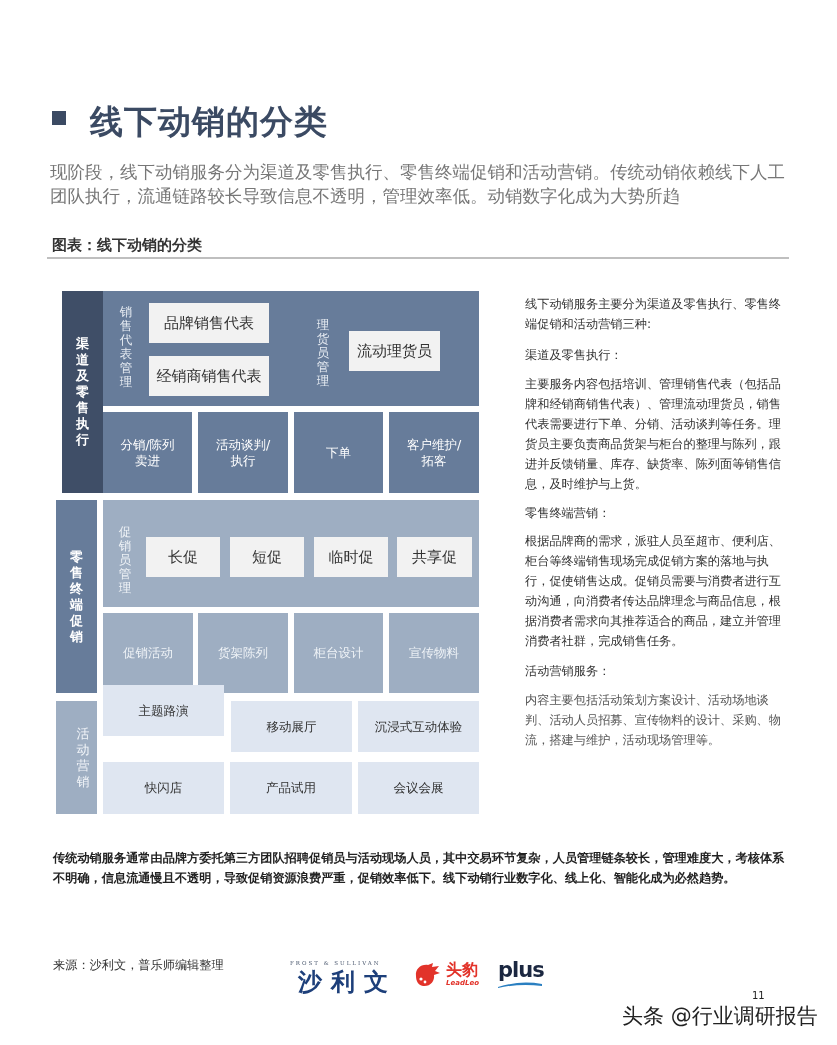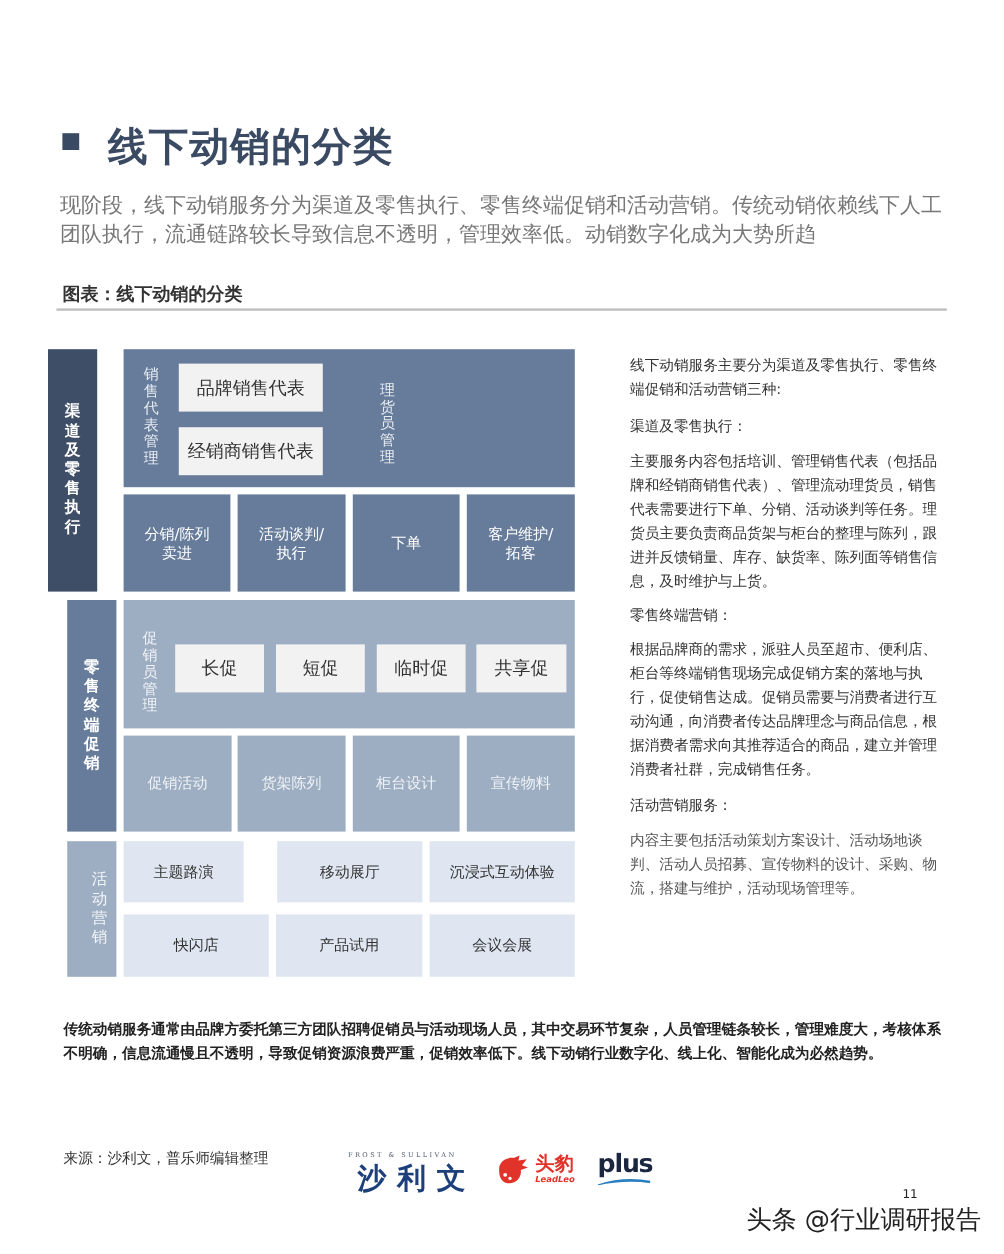--- a/index.html
+++ b/index.html
@@ -51,29 +51,30 @@
 <body>
 
 <div class="abs title-square"></div>
 <div class="abs title-text">线下动销的分类</div>
 <div class="abs intro">现阶段，线下动销服务分为渠道及零售执行、零售终端促销和活动营销。传统动销依赖线下人工团队执行，流通链路较长导致信息不透明，管理效率低。动销数字化成为大势所趋</div>
 
 <div class="abs chart-label">图表：线下动销的分类</div>
 <div class="abs chart-rule"></div>
 
 <div>
-  <div class="abs side" style="left:40px;top:291px;width:41px;height:202px;background:#3f4e67;">
+  <div class="abs side" style="left:62px;top:291px;width:41px;height:202px;background:#3f4e67;">
     <span>渠道及零售执行</span>
   </div>
 
   <div class="abs" style="left:103px;top:291px;width:376px;height:115px;background:#677c9a;">
     <div class="abs vlabel" style="left:16px;top:14px;">销售代表管理</div>
     <div class="abs wbox" style="left:46px;top:12px;width:120px;height:40px;">品牌销售代表</div>
     <div class="abs wbox" style="left:46px;top:65px;width:120px;height:40px;">经销商销售代表</div>
     <div class="abs vlabel" style="left:213px;top:27px;">理货员管理</div>
+    <div class="abs wbox" style="left:246px;top:40px;width:91px;height:40px;">流动理货员</div>
   </div>
 
   <div class="abs cell c1" style="left:103px;top:412px;width:89px;height:81px;white-space:pre-line;">分销/陈列
 卖进</div>
   <div class="abs cell c1" style="left:198px;top:412px;width:90px;height:81px;white-space:pre-line;">活动谈判/
 执行</div>
   <div class="abs cell c1" style="left:294px;top:412px;width:89px;height:81px;white-space:pre-line;">下单</div>
   <div class="abs cell c1" style="left:389px;top:412px;width:90px;height:81px;white-space:pre-line;">客户维护/
 拓客</div>
 
@@ -91,21 +92,21 @@
 
   <div class="abs cell c2" style="left:103px;top:613px;width:90px;height:80px;">促销活动</div>
   <div class="abs cell c2" style="left:198px;top:613px;width:90px;height:80px;">货架陈列</div>
   <div class="abs cell c2" style="left:294px;top:613px;width:89px;height:80px;">柜台设计</div>
   <div class="abs cell c2" style="left:389px;top:613px;width:90px;height:80px;">宣传物料</div>
 
   <div class="abs side" style="left:56px;top:701px;width:41px;height:113px;background:#9eaec2;font-weight:normal;color:#f2f5f9;padding-left:13px;">
     <span>活动营销</span>
   </div>
 
-  <div class="abs cell c3" style="left:103px;top:701px;width:100px;height:51px;text-align:center;">主题路演</div>
+  <div class="abs cell c3" style="left:103px;top:685px;width:121px;height:51px;text-align:center;">主题路演</div>
   <div class="abs cell c3" style="left:231px;top:701px;width:121px;height:51px;">移动展厅</div>
   <div class="abs cell c3" style="left:358px;top:701px;width:121px;height:51px;">沉浸式互动体验</div>
   <div class="abs cell c3" style="left:103px;top:762px;width:121px;height:52px;">快闪店</div>
   <div class="abs cell c3" style="left:230px;top:762px;width:122px;height:52px;">产品试用</div>
   <div class="abs cell c3" style="left:358px;top:762px;width:121px;height:52px;">会议会展</div>
 </div>
 
 <div class="abs rtext" style="top:294px;">线下动销服务主要分为渠道及零售执行、零售终端促销和活动营销三种:</div>
 <div class="abs rtext b" style="top:345px;">渠道及零售执行：</div>
 <div class="abs rtext" style="top:374px;">主要服务内容包括培训、管理销售代表（包括品牌和经销商销售代表）、管理流动理货员，销售代表需要进行下单、分销、活动谈判等任务。理货员主要负责商品货架与柜台的整理与陈列，跟进并反馈销量、库存、缺货率、陈列面等销售信息，及时维护与上货。</div>

